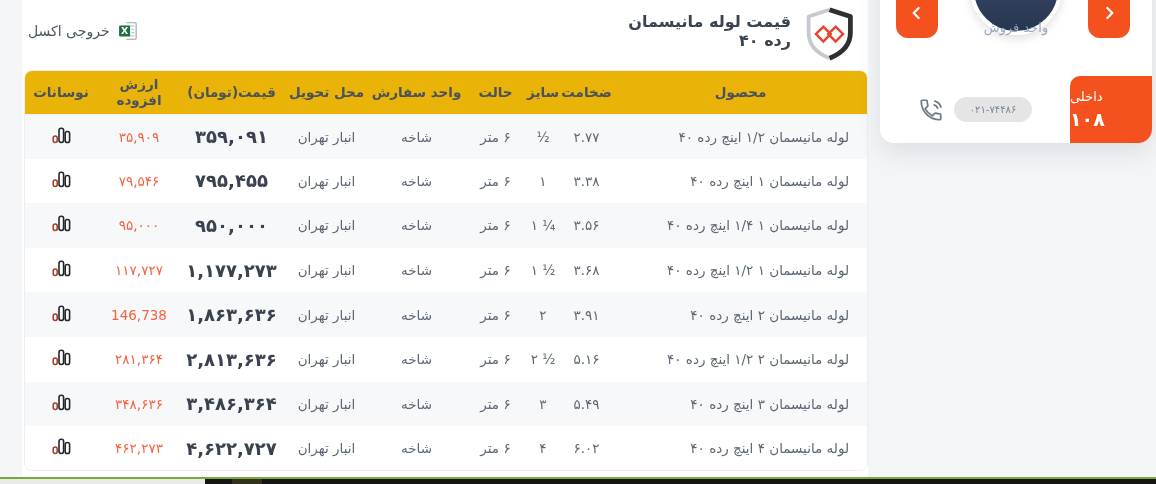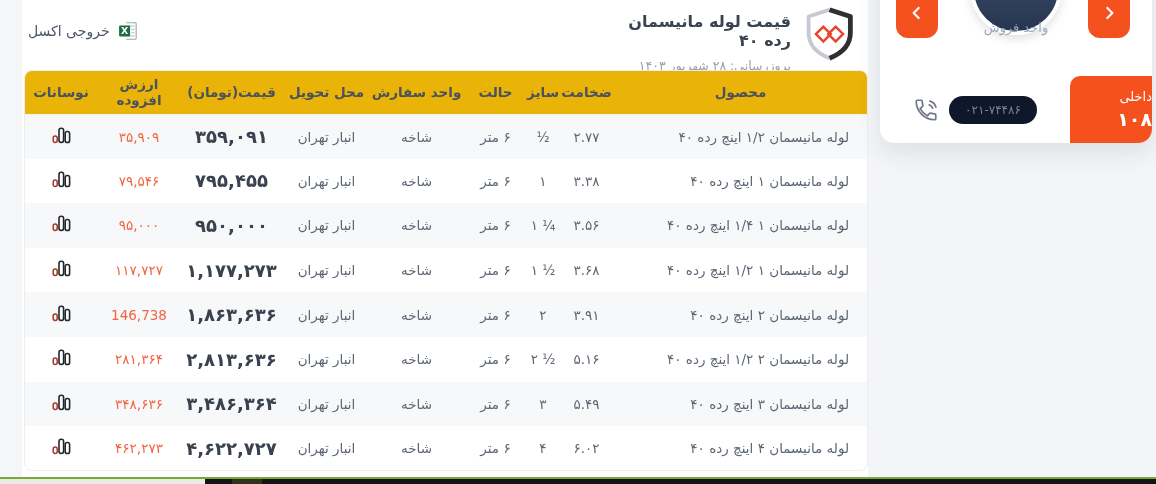--- a/index.html
+++ b/index.html
@@ -60,27 +60,27 @@
   .nav-btn.prev { left:16px; }
   .nav-btn.next { left:208px; }
   .unit-label { position:absolute; top:68px; width:100%; text-align:center; font-size:13px; color:#9aa7bd; }
   .agent-name { position:absolute; top:95px; width:100%; text-align:center; font-size:15px; font-weight:bold; color:#f4511e; }
   .phone-row { position:absolute; top:124px; left:0; width:100%; height:67px; }
   .phone-left {
     position:absolute; left:0; top:0; width:190px; height:100%;
     display:flex; align-items:center; justify-content:center; gap:10px; direction:ltr;
   }
   .phone-pill {
-    direction:ltr; background:#0f172a; border-radius:999px; padding:7px 16px;
-    font-size:12px; color:#7a8494; letter-spacing:.5px; cursor:pointer;
+    direction:ltr; background:#e5e5e5; border-radius:999px; padding:7px 16px;
+    font-size:10px; color:#7a8494; letter-spacing:.5px; cursor:pointer;
   }
   .ext-block {
     position:absolute; left:190px; top:0; width:82px; height:67px;
     background:#f4511e; border-radius:10px 0 14px 0;
-    display:flex; flex-direction:column; align-items:flex-start; justify-content:center; gap:4px;
+    display:flex; flex-direction:column; align-items:flex-end; justify-content:center; gap:4px;
   }
   .ext-label { color:#fff; font-size:13px; }
   .ext-number { color:#fff; font-size:19px; font-weight:bold; }
 
   
   .footer-line  { position:absolute; left:0;   top:477px; width:1156px; height:2px; background:#79a93b; }
   .footer-light { position:absolute; left:0;   top:479px; width:205px;  height:5px; background:#e9ece6; }
   .footer-dark  { position:absolute; left:205px;top:479px; width:951px; height:5px; background:#141414; }
   .footer-seg   { position:absolute; left:232px;top:479px; width:30px;  height:5px; background:#32301f; }
 </style>
@@ -92,21 +92,20 @@
 
 <div class="brand">
   <svg class="brand-logo" width="57" height="57" viewBox="0 0 60 60">
     <path d="M30 4 L8 11 v17 c0 13 9 22 22 27" fill="none" stroke="#c6cad0" stroke-width="4" stroke-linejoin="round"></path>
     <path d="M30 4 L52 11 v17 c0 13 -9 22 -22 27" fill="none" stroke="#2f2f33" stroke-width="5" stroke-linejoin="round"></path>
     <rect x="18" y="24" width="11" height="11" transform="rotate(45 23.5 29.5)" fill="none" stroke="#e8442e" stroke-width="2.6"></rect>
     <rect x="31" y="24" width="11" height="11" transform="rotate(45 36.5 29.5)" fill="none" stroke="#e8442e" stroke-width="2.6"></rect>
   </svg>
   <div class="brand-text">
     <div class="page-title">قیمت لوله مانیسمان رده ۴۰</div>
-    <div class="updated">بروزرسانی: ۲۸ شهریور ۱۴۰۳</div>
   </div>
 </div>
 
 <div class="export-btn">
   <svg width="22" height="22" viewBox="0 0 20 20">
     <path d="M7.5 2.5h8.2a.8.8 0 0 1 .8.8v13.4a.8.8 0 0 1-.8.8H7.5" fill="#ffffff" stroke="#9aa3ad" stroke-width="1"></path>
     <line x1="9.5" y1="5.5" x2="15" y2="5.5" stroke="#b9c1ca" stroke-width="1"></line>
     <line x1="12" y1="8.5" x2="15" y2="8.5" stroke="#b9c1ca" stroke-width="1"></line>
     <line x1="12" y1="11.5" x2="15" y2="11.5" stroke="#b9c1ca" stroke-width="1"></line>
     <line x1="9.5" y1="14.5" x2="15" y2="14.5" stroke="#b9c1ca" stroke-width="1"></line>

